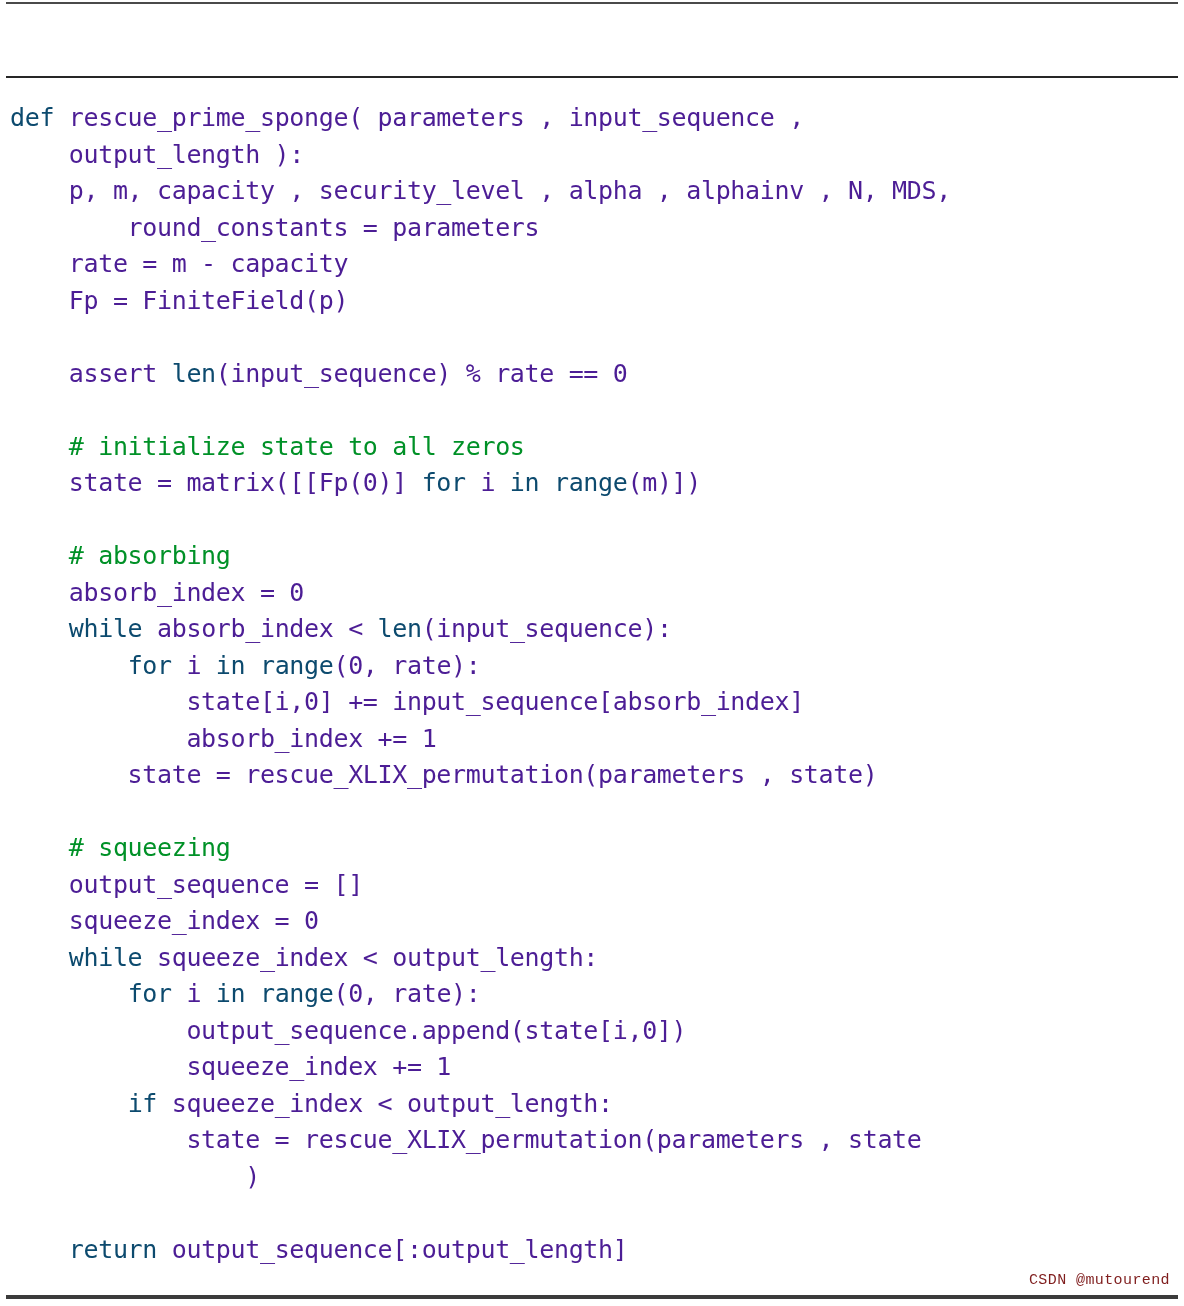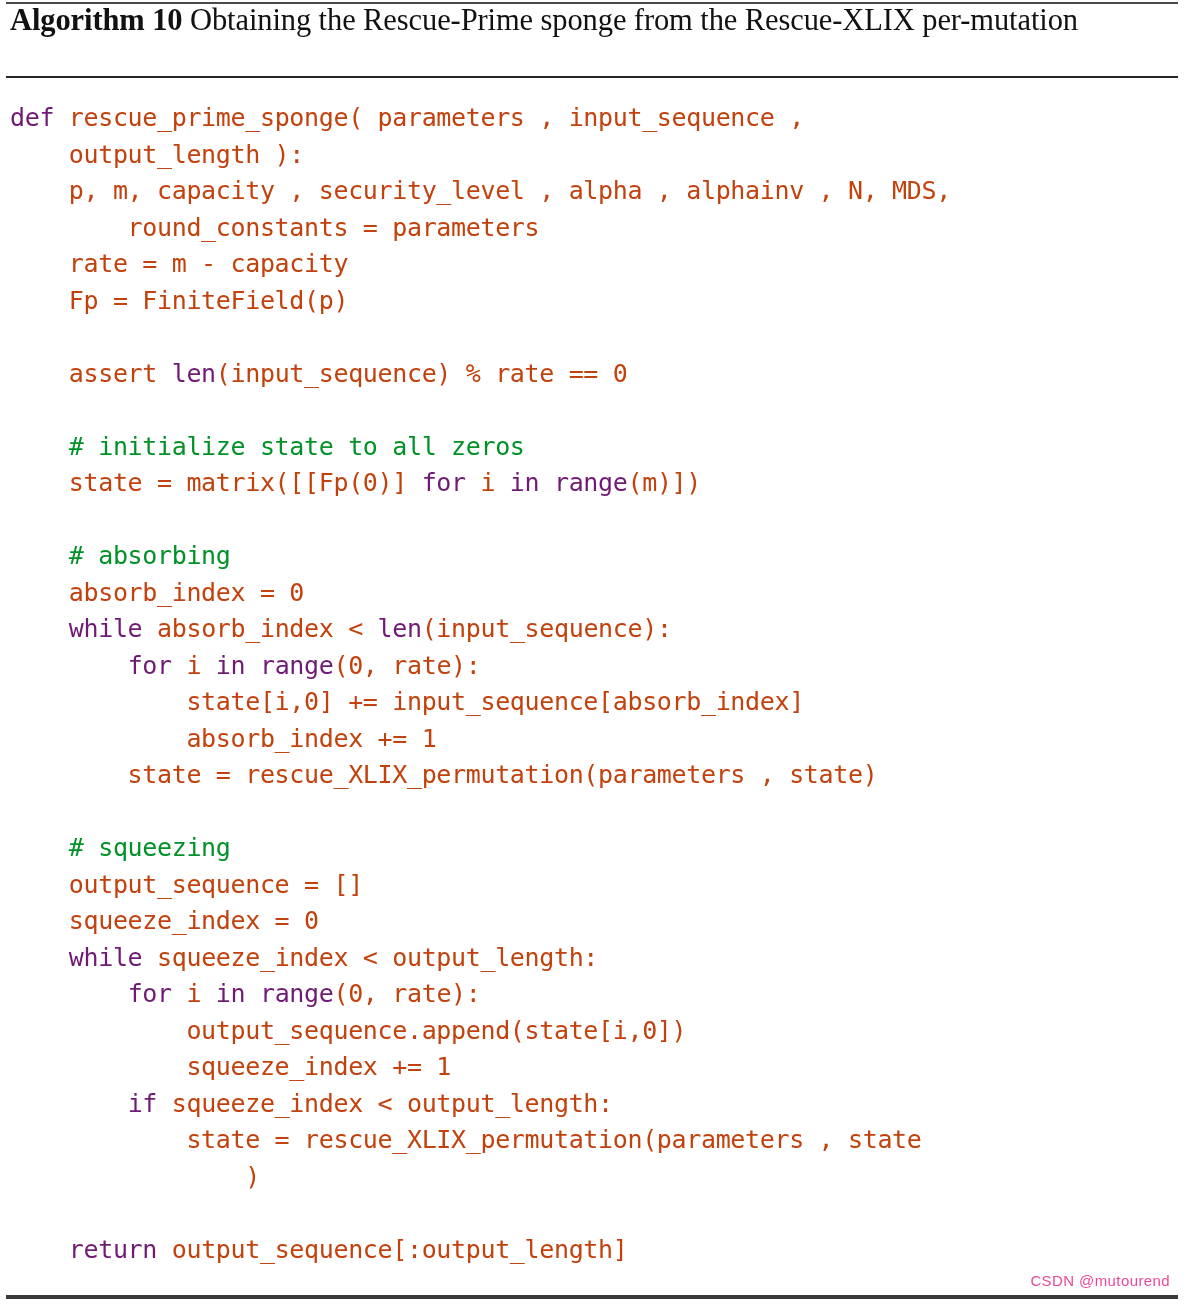--- a/index.html
+++ b/index.html
@@ -84,46 +84,43 @@
   }
   .code-line {
     height: 36.5px;
     padding-left: 10px;
     white-space: pre;
   }
   .code-line.blank {
     height: 36.5px;
   }
 
-  .kw   { color: #701a75; }
+  .kw   { color: #0c4a6e; }
   .cmt  { color: #009127; text-align: center; }
-  .plain{ color: #c2410c; }
+  .plain{ color: #4c1d95; }
 
   
   .watermark {
     position: absolute;
     right: 14px;
     top: 1272px;
-    font-family: Liberation Sans, sans-serif;
+    font-family: Liberation Mono, monospace;
     font-size: 15px;
-    color: #ec4899;
+    color: #7f1d1d;
     letter-spacing: 0.4px;
     white-space: pre;
   }
 </style>
 </head>
 <body>
 
 <div class="algorithm-box">
 
   <div class="rule-top"></div>
 
-  <div class="caption">
-    <span class="algo-label">Algorithm 10</span><span class="algo-title"> <span>Obtaining the Rescue-Prime sponge from the Rescue-XLIX per-mutation</span></span>
-  </div>
 
   <div class="rule-title"></div>
 
   <div class="listing" id="listing"><div class="code-line"><span class="kw">def</span><span class="plain"> rescue_prime_sponge( parameters , input_sequence ,</span></div><div class="code-line"><span class="plain">    output_length ):</span></div><div class="code-line"><span class="plain">    p, m, capacity , security_level , alpha , alphainv , N, MDS,</span></div><div class="code-line"><span class="plain">        round_constants = parameters</span></div><div class="code-line"><span class="plain">    rate = m - capacity</span></div><div class="code-line"><span class="plain">    Fp = FiniteField(p)</span></div><div class="code-line blank">&nbsp;</div><div class="code-line"><span class="plain">    assert </span><span class="kw">len</span><span class="plain">(input_sequence) % rate == 0</span></div><div class="code-line blank">&nbsp;</div><div class="code-line"><span class="cmt">    # initialize state to all zeros</span></div><div class="code-line"><span class="plain">    state = matrix([[Fp(0)] </span><span class="kw">for</span><span class="plain"> i </span><span class="kw">in</span><span class="plain"> </span><span class="kw">range</span><span class="plain">(m)])</span></div><div class="code-line blank">&nbsp;</div><div class="code-line"><span class="cmt">    # absorbing</span></div><div class="code-line"><span class="plain">    absorb_index = 0</span></div><div class="code-line"><span class="plain">    </span><span class="kw">while</span><span class="plain"> absorb_index &lt; </span><span class="kw">len</span><span class="plain">(input_sequence):</span></div><div class="code-line"><span class="plain">        </span><span class="kw">for</span><span class="plain"> i </span><span class="kw">in</span><span class="plain"> </span><span class="kw">range</span><span class="plain">(0, rate):</span></div><div class="code-line"><span class="plain">            state[i,0] += input_sequence[absorb_index]</span></div><div class="code-line"><span class="plain">            absorb_index += 1</span></div><div class="code-line"><span class="plain">        state = rescue_XLIX_permutation(parameters , state)</span></div><div class="code-line blank">&nbsp;</div><div class="code-line"><span class="cmt">    # squeezing</span></div><div class="code-line"><span class="plain">    output_sequence = []</span></div><div class="code-line"><span class="plain">    squeeze_index = 0</span></div><div class="code-line"><span class="plain">    </span><span class="kw">while</span><span class="plain"> squeeze_index &lt; output_length:</span></div><div class="code-line"><span class="plain">        </span><span class="kw">for</span><span class="plain"> i </span><span class="kw">in</span><span class="plain"> </span><span class="kw">range</span><span class="plain">(0, rate):</span></div><div class="code-line"><span class="plain">            output_sequence.append(state[i,0])</span></div><div class="code-line"><span class="plain">            squeeze_index += 1</span></div><div class="code-line"><span class="plain">        </span><span class="kw">if</span><span class="plain"> squeeze_index &lt; output_length:</span></div><div class="code-line"><span class="plain">            state = rescue_XLIX_permutation(parameters , state</span></div><div class="code-line"><span class="plain">                )</span></div><div class="code-line blank">&nbsp;</div><div class="code-line"><span class="plain">    </span><span class="kw">return</span><span class="plain"> output_sequence[:output_length]</span></div></div>
 
   <div class="watermark">CSDN @mutourend</div>
 
   <div class="rule-bottom"></div>
 
 </div>

